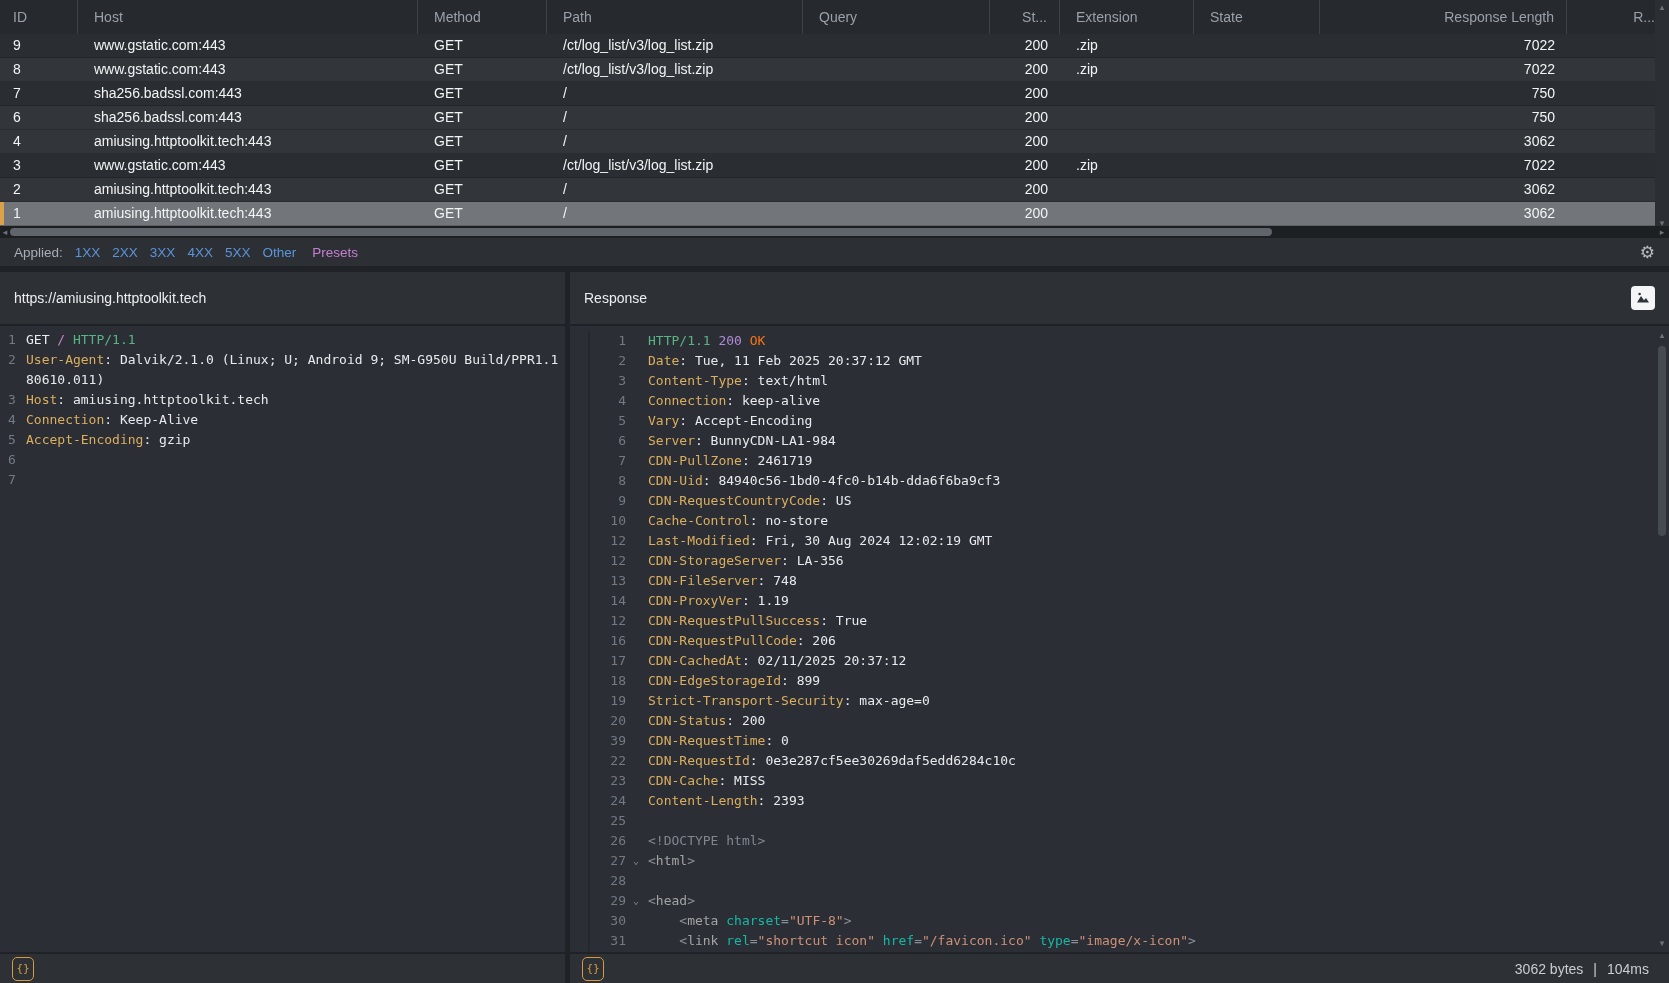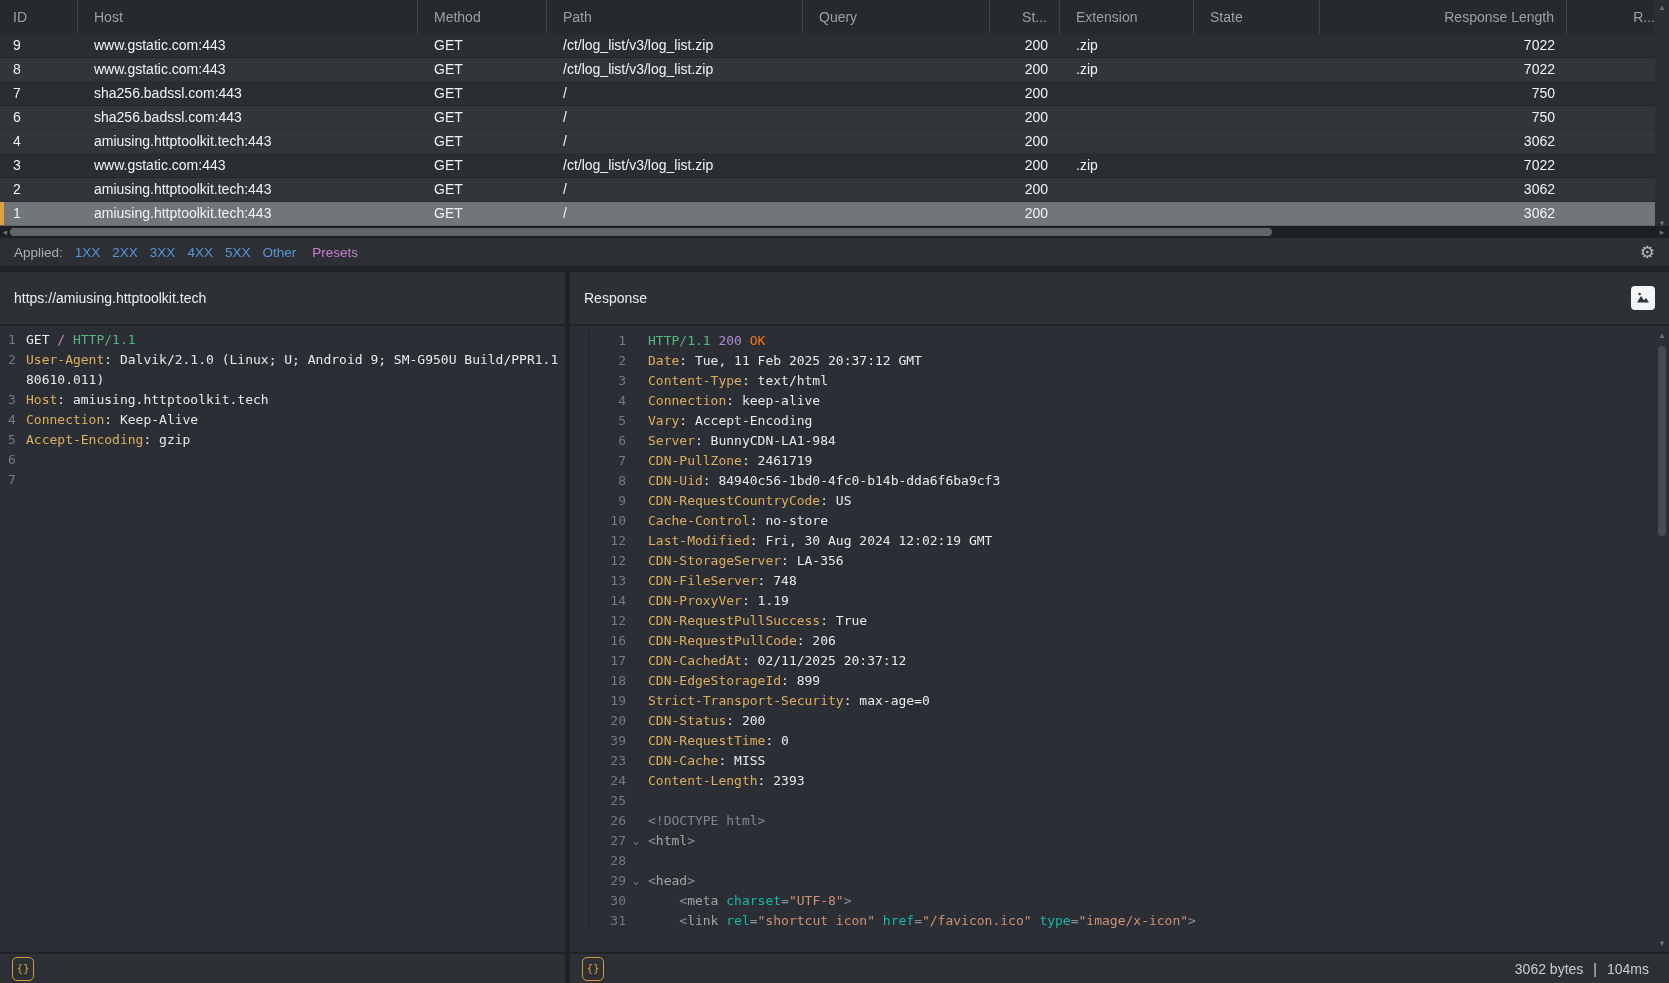--- a/index.html
+++ b/index.html
@@ -410,20 +410,26 @@
           <span class="code"><span class="tok-k">CDN-Status</span><span class="tok-t">: 200</span></span>
         </div>
         <div class="code-line">
           <span class="strip"></span>
           <span class="lnum">39</span>
           <span class="fold"></span>
           <span class="code"><span class="tok-k">CDN-RequestTime</span><span class="tok-t">: 0</span></span>
         </div>
         <div class="code-line">
           <span class="strip"></span>
+          <span class="lnum">22</span>
+          <span class="fold"></span>
+          <span class="code"><span class="tok-k">CDN-RequestId</span><span class="tok-t">: 0e3e287cf5ee30269daf5edd6284c10c</span></span>
+        </div>
+        <div class="code-line">
+          <span class="strip"></span>
           <span class="lnum">23</span>
           <span class="fold"></span>
           <span class="code"><span class="tok-k">CDN-Cache</span><span class="tok-t">: MISS</span></span>
         </div>
         <div class="code-line">
           <span class="strip"></span>
           <span class="lnum">24</span>
           <span class="fold"></span>
           <span class="code"><span class="tok-k">Content-Length</span><span class="tok-t">: 2393</span></span>
         </div>

